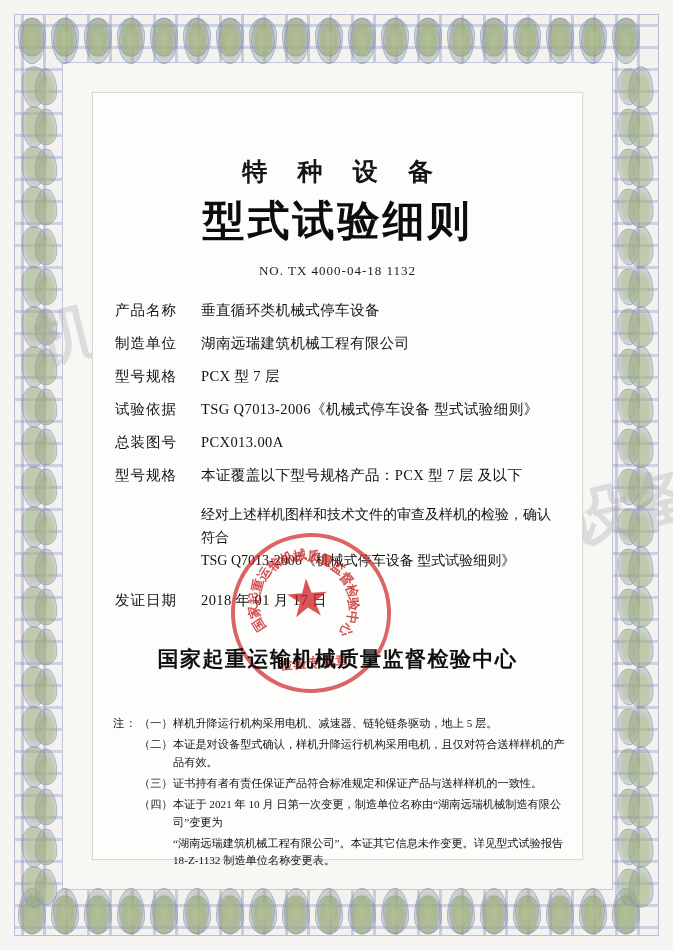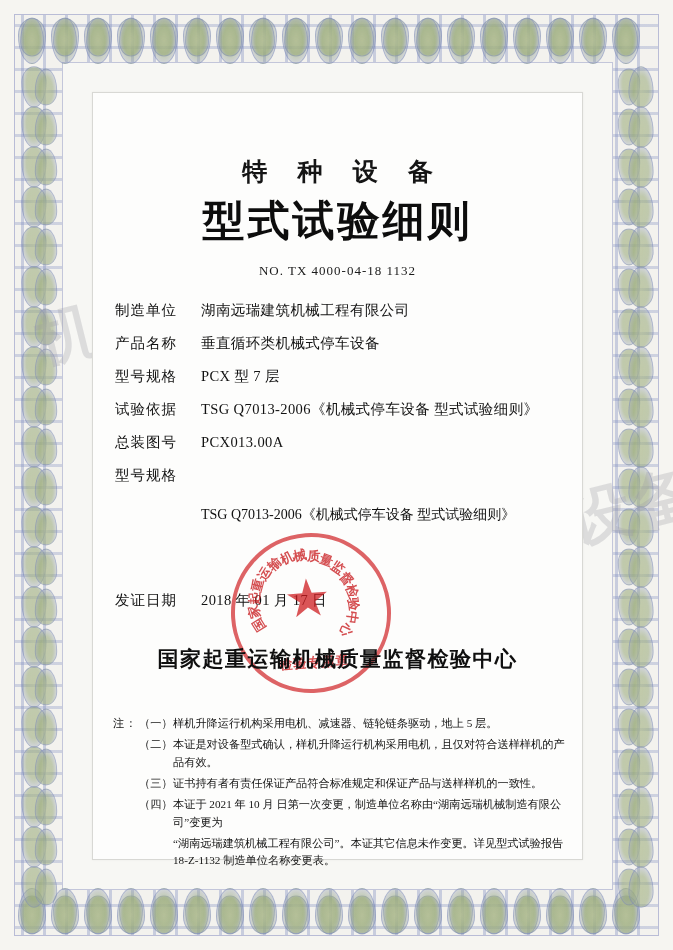--- a/index.html
+++ b/index.html
@@ -486,44 +486,46 @@
 
   <div class="sheet">
 
 
     <div class="title-sub">特 种 设 备</div>
     <div class="title-main">型式试验细则</div>
     <div class="cert-no">NO. TX 4000-04-18 1132</div>
 
     <div class="fields">
       <div class="field-row">
+        <div class="field-label">产品名称</div>
+        <div class="field-value">垂直循环类机械式停车设备</div>
+      </div>
+      <div class="field-row">
         <div class="field-label">制造单位</div>
         <div class="field-value">湖南远瑞建筑机械工程有限公司</div>
-      </div>
-      <div class="field-row">
-        <div class="field-label">产品名称</div>
-        <div class="field-value">垂直循环类机械式停车设备</div>
       </div>
       <div class="field-row">
         <div class="field-label">型号规格</div>
         <div class="field-value">PCX 型 7 层</div>
       </div>
       <div class="field-row">
         <div class="field-label">试验依据</div>
         <div class="field-value">TSG Q7013-2006《机械式停车设备 型式试验细则》</div>
       </div>
       <div class="field-row">
         <div class="field-label">总装图号</div>
         <div class="field-value">PCX013.00A</div>
       </div>
       <div class="field-row">
         <div class="field-label">型号规格</div>
+        <div class="field-value">本证覆盖以下型号规格产品：PCX 型 7 层 及以下</div>
       </div>
 
       <div class="note-block">
+        <div>经对上述样机图样和技术文件的审查及样机的检验，确认符合</div>
         <div>TSG Q7013-2006《机械式停车设备 型式试验细则》</div>
       </div>
     </div>
 
     <div class="issue-row">
       <div class="field-label">发证日期</div>
       <div class="field-value">2018 年 01 月 17 日</div>
     </div>
 
     <div class="seal">

